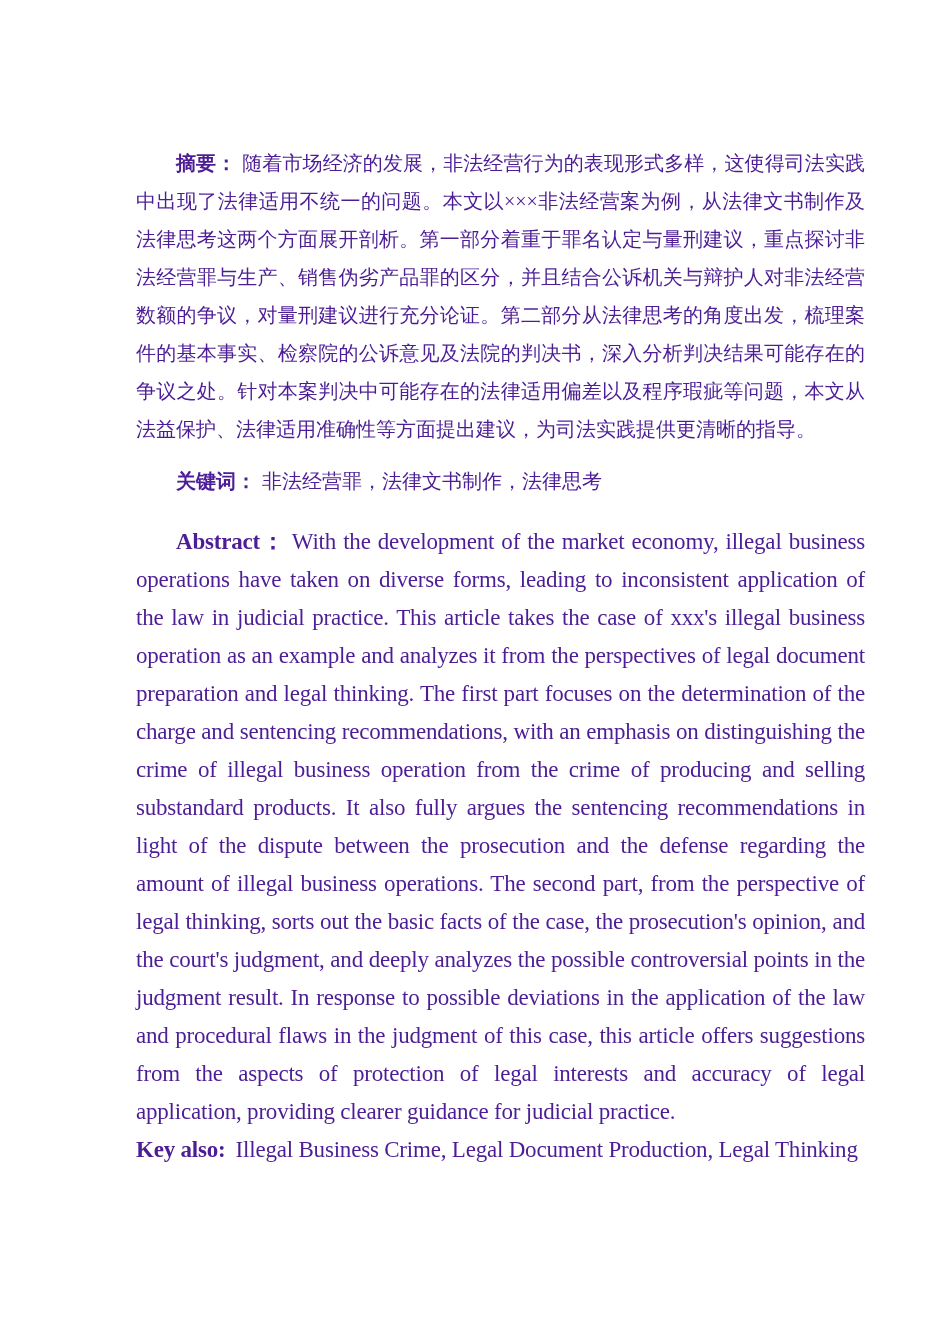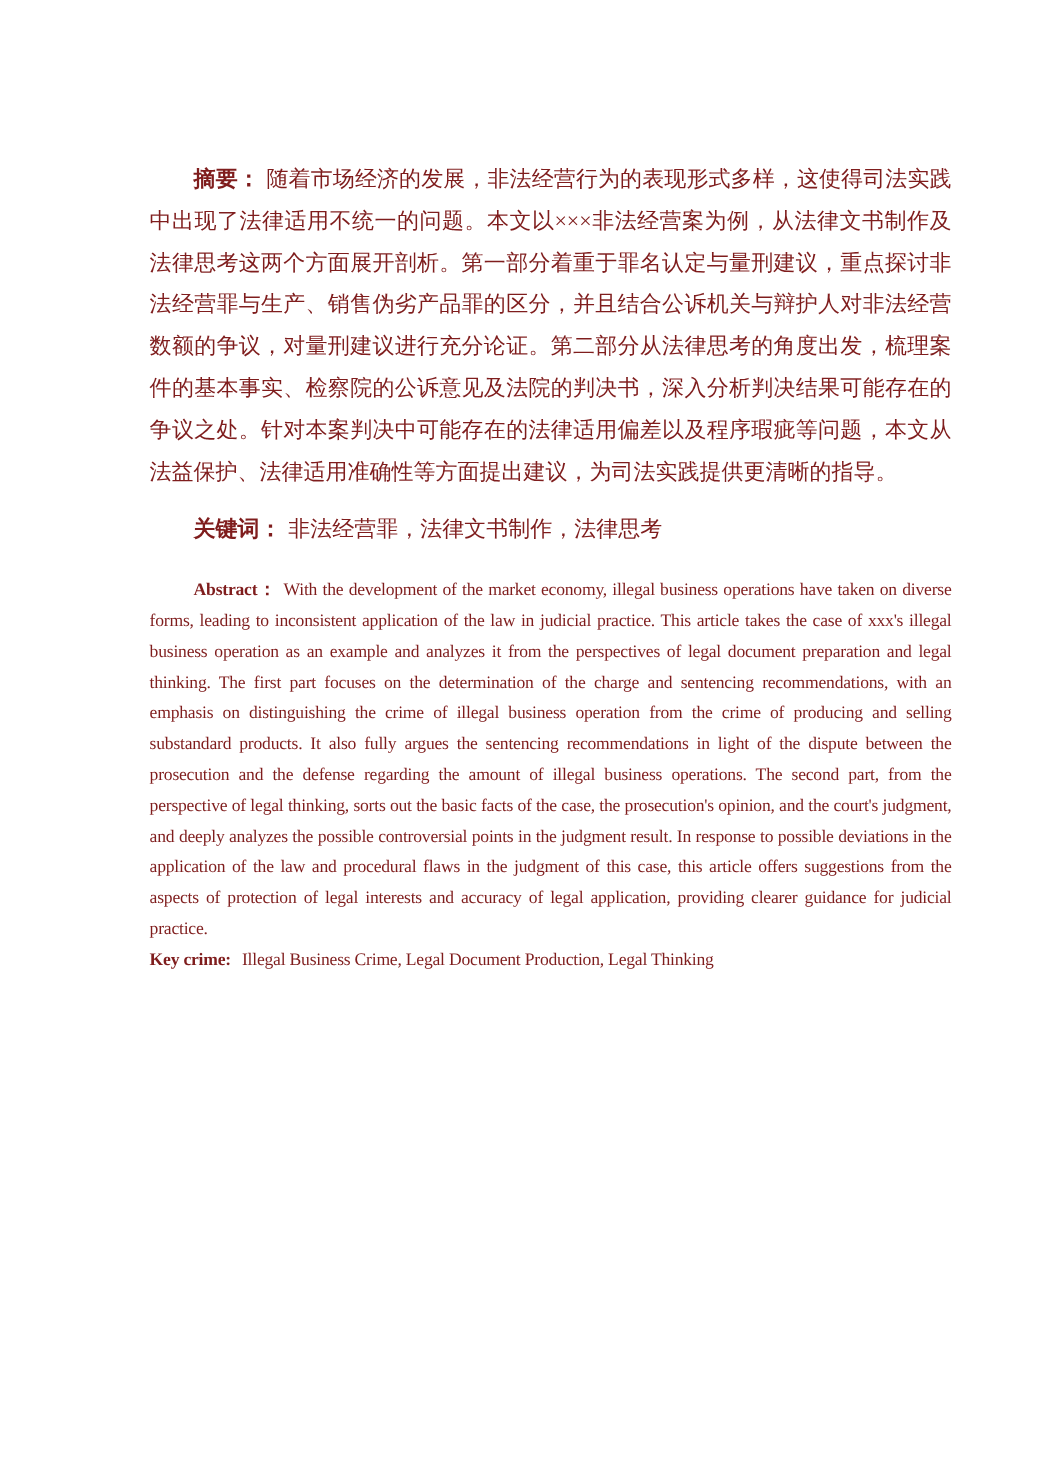--- a/index.html
+++ b/index.html
@@ -5,38 +5,38 @@
   html, body {
     margin: 0;
     padding: 0;
     background: #ffffff;
   }
   .page {
     position: relative;
     width: 950px;
     height: 1344px;
     background: #ffffff;
-    color: #7f1d1d;
+    color: #4c1d95;
     box-sizing: border-box;
     padding: 144px 85px 0 136px;
     font-family: "Liberation Serif", "DejaVu Serif", serif;
     overflow: hidden;
   }
   p {
     margin: 0;
     padding: 0;
   }
   .zh {
     font-size: 20px;
     line-height: 38px;
     text-align: justify;
   }
   .en {
-    font-size: 16px;
-    line-height: 28px;
+    font-size: 23px;
+    line-height: 38px;
     text-align: justify;
     letter-spacing: -0.2px;
   }
   .p-abstract-cn {
     text-indent: 40px;
   }
   .p-keywords-cn {
     margin-top: 14px;
     text-indent: 40px;
   }
@@ -68,16 +68,16 @@
 
   <p class="zh p-keywords-cn">
     <span class="label label-gap">关键词：</span><span>非法经营罪，法律文书制作，法律思考</span>
   </p>
 
   <p class="en p-abstract-en">
     <span class="label label-gap">Abstract：</span><span>With the development of the market economy, illegal business operations have taken on diverse forms, leading to inconsistent application of the law in judicial practice. This article takes the case of xxx's illegal business operation as an example and analyzes it from the perspectives of legal document preparation and legal thinking. The first part focuses on the determination of the charge and sentencing recommendations, with an emphasis on distinguishing the crime of illegal business operation from the crime of producing and selling substandard products. It also fully argues the sentencing recommendations in light of the dispute between the prosecution and the defense regarding the amount of illegal business operations. The second part, from the perspective of legal thinking, sorts out the basic facts of the case, the prosecution's opinion, and the court's judgment, and deeply analyzes the possible controversial points in the judgment result. In response to possible deviations in the application of the law and procedural flaws in the judgment of this case, this article offers suggestions from the aspects of protection of legal interests and accuracy of legal application, providing clearer guidance for judicial practice.</span>
   </p>
 
   <p class="en p-keywords-en">
-    <span class="label label-gap-wide">Key crime:</span><span>Illegal Business Crime, Legal Document Production, Legal Thinking</span>
+    <span class="label label-gap-wide">Key also:</span><span>Illegal Business Crime, Legal Document Production, Legal Thinking</span>
   </p>
 
 </div>
 
 </body></html>

